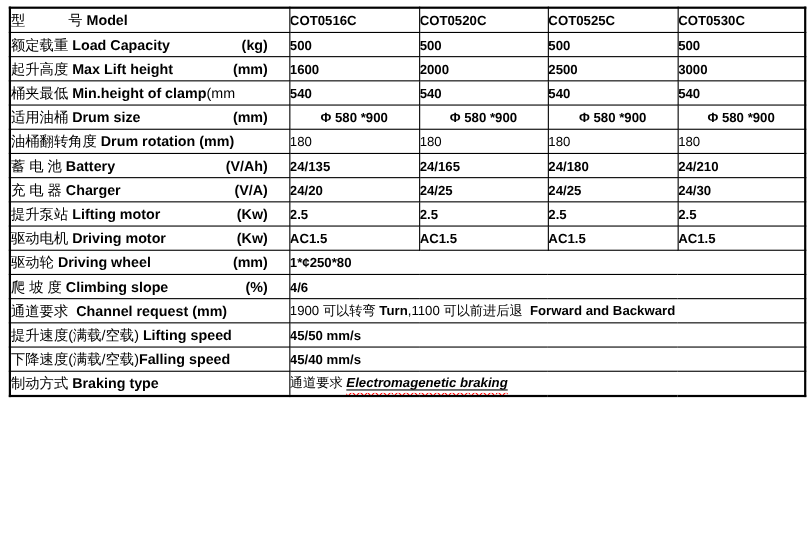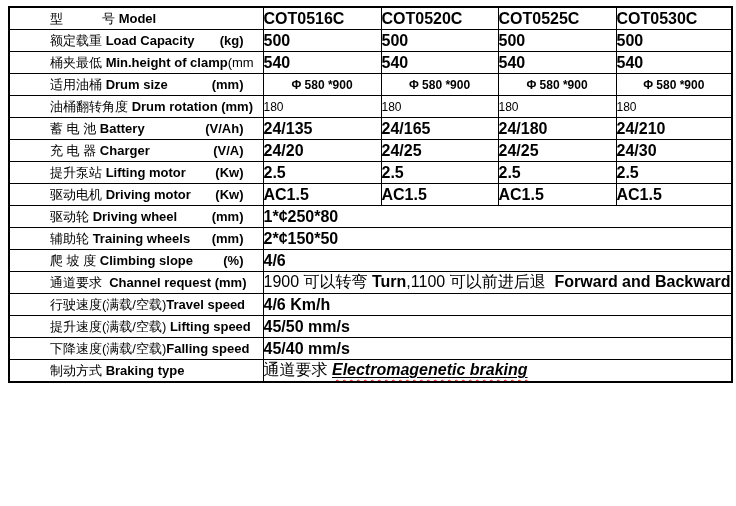--- a/index.html
+++ b/index.html
@@ -11,27 +11,27 @@
   #wrap{position:absolute;left:8px;top:6px;}
   table#spec{
     border-collapse:collapse;table-layout:fixed;width:723px;
     border:2px solid #000;
   }
   #spec td{
     border:1px solid #000;height:21px;vertical-align:middle;
     overflow:hidden;padding:0;
   }
   td.lbl{padding-left:4px;}
-  .lblflex{display:flex;align-items:baseline;white-space:pre;padding-left:40px;}
+  .lblflex{display:flex;align-items:baseline;white-space:pre;}
   .cn{font-size:13px;font-weight:400;}
   .en{font-size:13px;font-weight:bold;}
   .unit{font-size:13px;font-weight:bold;}
   .unit.tab{margin-left:auto;margin-right:19px;}
   .unit.norm{font-weight:400;}
-  td.val{padding-left:8px;font-weight:bold;font-size:16px;white-space:pre;}
+  td.val{padding-left:8px;font-weight:bold;font-size:12px;white-space:pre;}
   td.val.sm{font-size:12px;text-align:center;}
   td.val.smn{font-size:12px;font-weight:400;}
   td.val.merged{font-weight:400;}
   td.val span.b{font-weight:bold;}
   span.w{
     text-decoration-line:underline;text-decoration-style:wavy;
     text-decoration-color:#ff0000;text-decoration-thickness:1px;
     text-underline-offset:4px;
   }
   span.u{
@@ -64,20 +64,29 @@
           <td class="val">COT0530C</td>
         </tr>
         <tr>
           <td class="lbl">
             <div class="lblflex"><span class="cn">额定载重 </span><span class="en">Load Capacity</span><span class="unit tab">(kg)</span></div>
           </td>
           <td class="val">500</td>
           <td class="val">500</td>
           <td class="val">500</td>
           <td class="val">500</td>
+        </tr>
+        <tr>
+          <td class="lbl">
+            <div class="lblflex"><span class="cn">起升高度 </span><span class="en">Max Lift height</span><span class="unit tab">(mm)</span></div>
+          </td>
+          <td class="val">1600</td>
+          <td class="val">2000</td>
+          <td class="val">2500</td>
+          <td class="val">3000</td>
         </tr>
         <tr>
           <td class="lbl">
             <div class="lblflex"><span class="cn">桶夹最低 </span><span class="en">Min.height of clamp</span><span class="unit norm">(mm</span></div>
           </td>
           <td class="val">540</td>
           <td class="val">540</td>
           <td class="val">540</td>
           <td class="val">540</td>
         </tr>
@@ -136,41 +145,29 @@
           <td class="val">AC1.5</td>
         </tr>
         <tr>
           <td class="lbl">
             <div class="lblflex"><span class="cn">驱动轮 </span><span class="en">Driving wheel</span><span class="unit tab">(mm)</span></div>
           </td>
           <td class="val merged" colspan="4"><span class="b">1*¢250*80</span></td>
         </tr>
         <tr>
           <td class="lbl">
-            <div class="lblflex"><span class="cn">辅助轮 </span><span class="en">Training wheels</span><span class="unit tab">(mm)</span></div>
-          </td>
-          <td class="val merged" colspan="4"><span class="b">2*¢150*50</span></td>
-        </tr>
-        <tr>
-          <td class="lbl">
             <div class="lblflex"><span class="cn">爬 坡 度 </span><span class="en">Climbing slope</span><span class="unit tab">(%)</span></div>
           </td>
           <td class="val merged" colspan="4"><span class="b">4/6</span></td>
         </tr>
         <tr>
           <td class="lbl">
             <div class="lblflex"><span class="cn">通道要求  </span><span class="en">Channel request </span><span class="unit">(mm)</span></div>
           </td>
           <td class="val merged" colspan="4"><span>1900 可以转弯 </span><span class="b">Turn</span><span>,1100 可以前进后退  </span><span class="b">Forward and Backward</span></td>
-        </tr>
-        <tr>
-          <td class="lbl">
-            <div class="lblflex"><span class="cn">行驶速度(满载/空载)</span><span class="en">Travel speed</span></div>
-          </td>
-          <td class="val merged" colspan="4"><span class="b">4/6 </span><span class="b">Km/h</span></td>
         </tr>
         <tr>
           <td class="lbl">
             <div class="lblflex"><span class="cn">提升速度(满载/空载) </span><span class="en">Lifting speed</span></div>
           </td>
           <td class="val merged" colspan="4"><span class="b">45/50 </span><span class="b">mm/s</span></td>
         </tr>
         <tr>
           <td class="lbl">
             <div class="lblflex"><span class="cn">下降速度(满载/空载)</span><span class="en">Falling speed</span></div>

